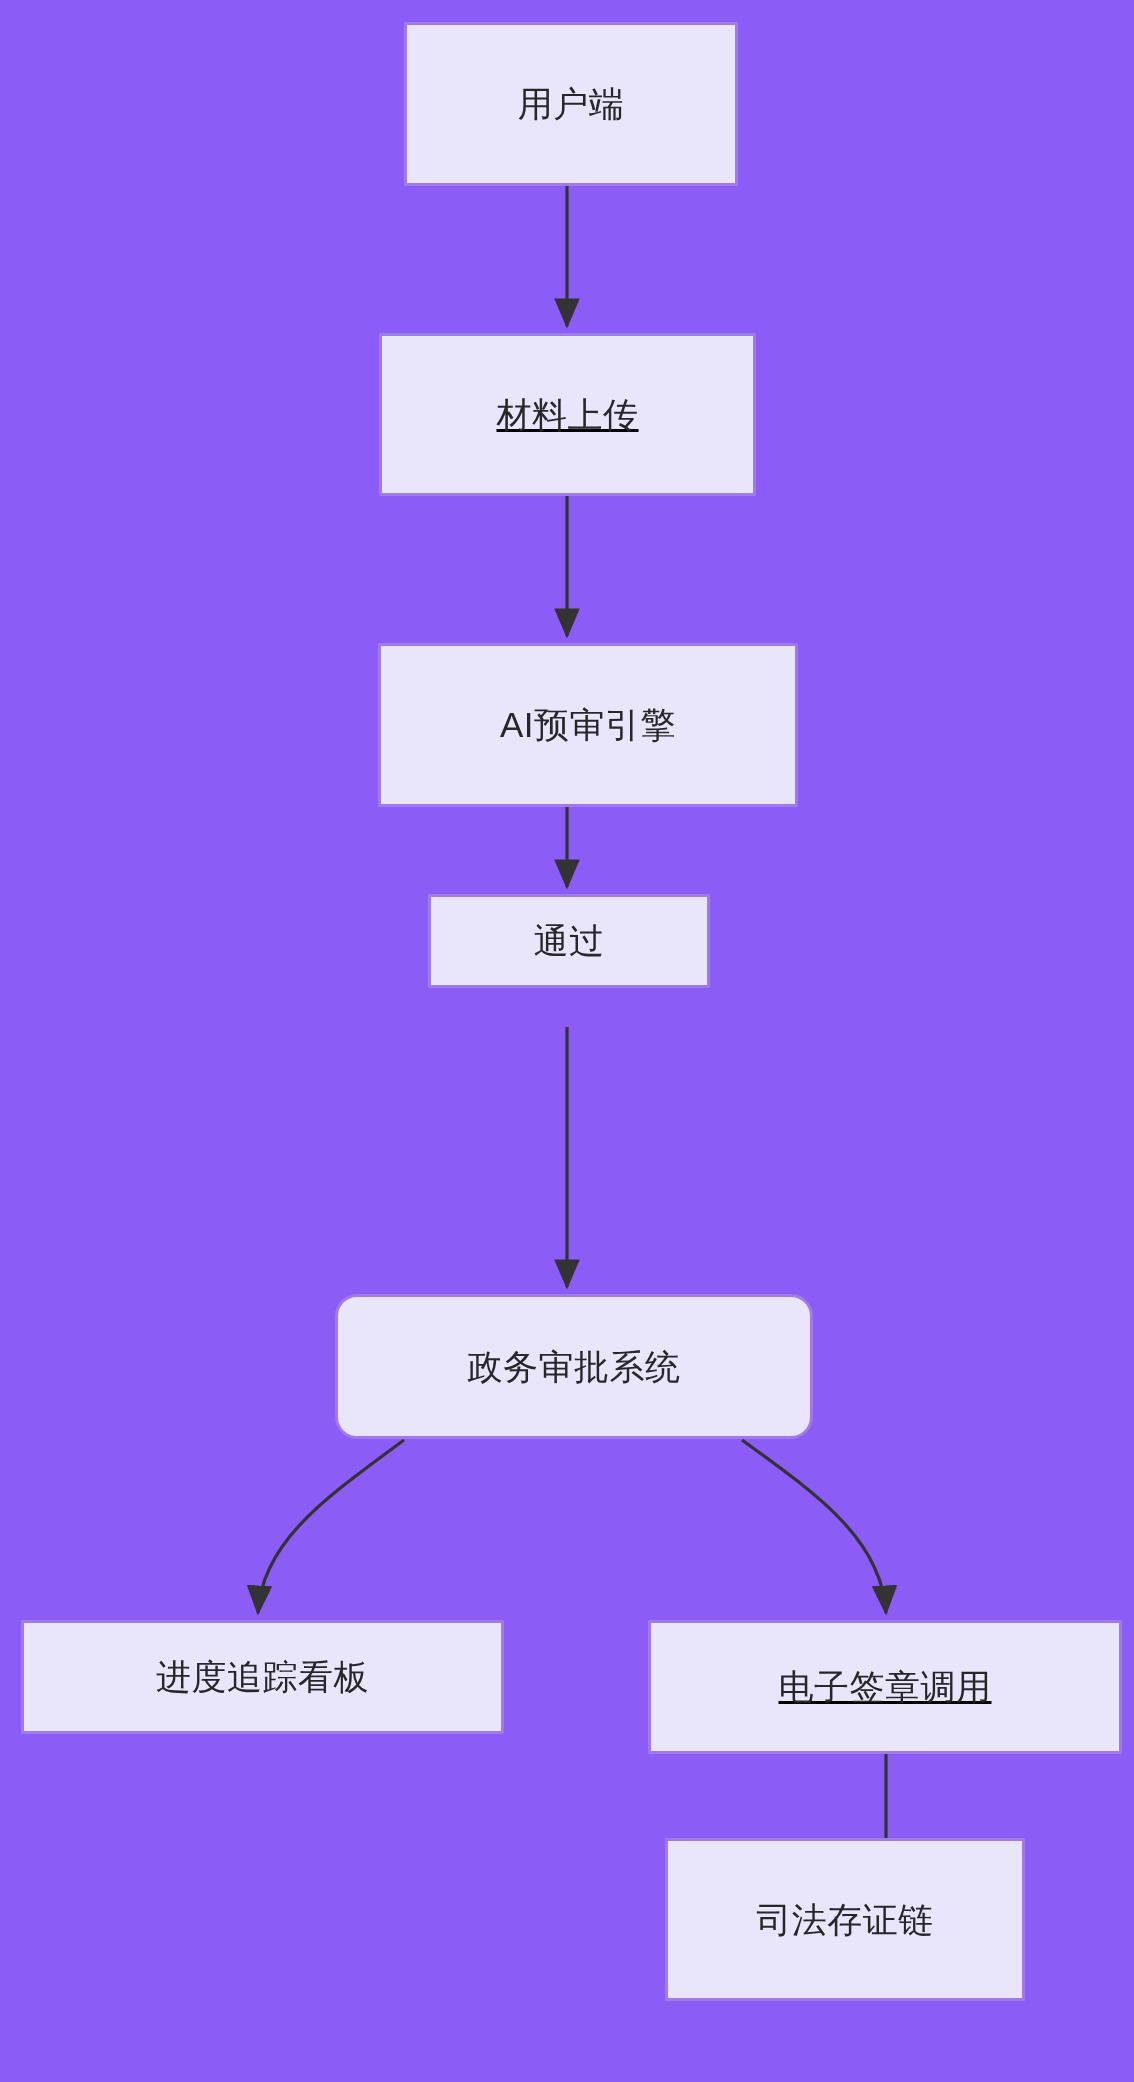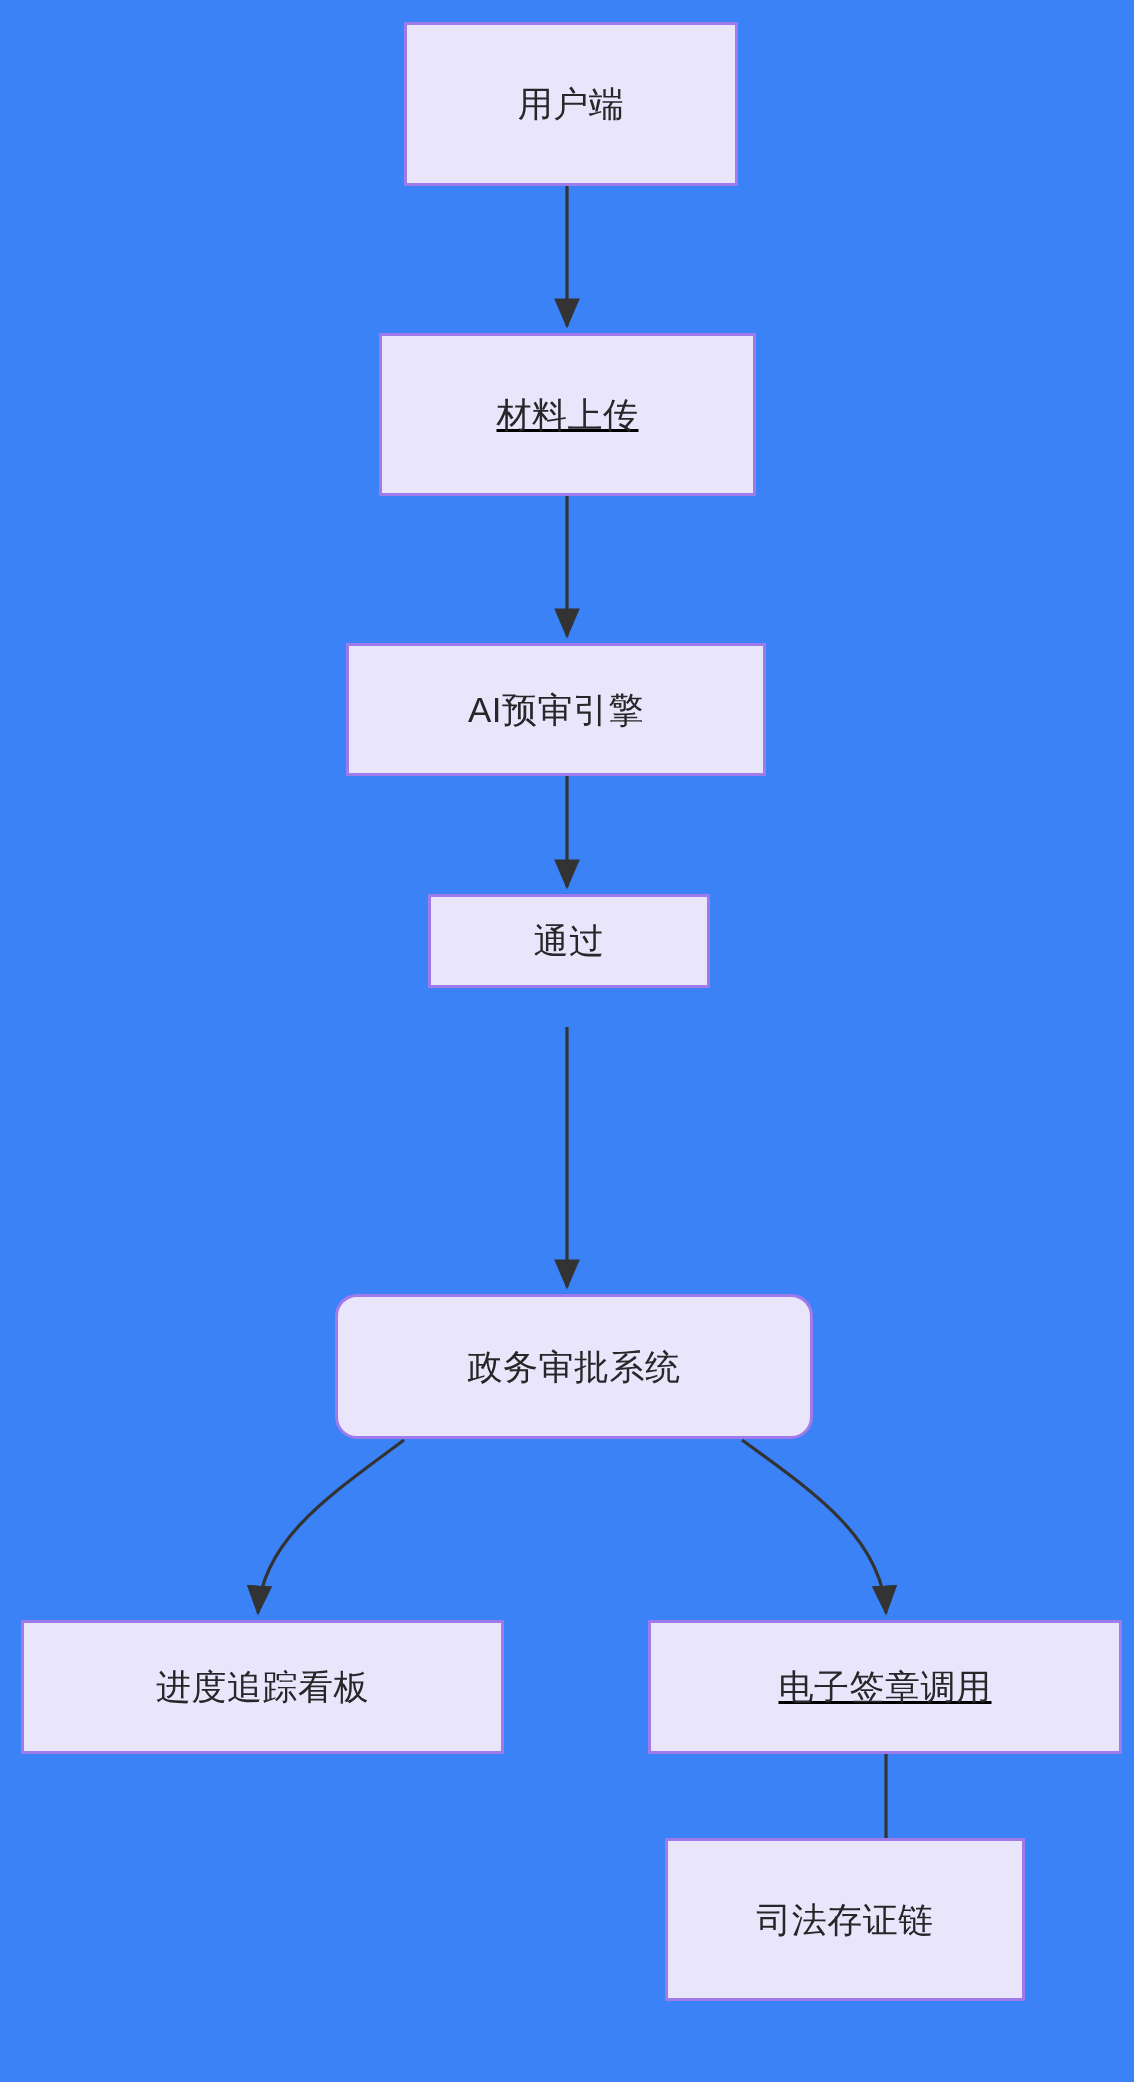--- a/index.html
+++ b/index.html
@@ -7,21 +7,21 @@
     padding: 0;
     background: #ffffff;
   }
   body {
     font-family: "Liberation Sans", "DejaVu Sans", sans-serif;
   }
   #canvas {
     position: relative;
     width: 1134px;
     height: 2082px;
-    background: #3b82f6;
+    background: #8b5cf6;
     overflow: hidden;
   }
   #edge-layer {
     position: absolute;
     left: 0;
     top: 0;
     width: 1134px;
     height: 2082px;
     pointer-events: none;
   }
@@ -40,24 +40,24 @@
     font-size: 35px;
     line-height: 1.2;
     color: #27272a;
     letter-spacing: 0.5px;
     white-space: nowrap;
     font-weight: 400;
   }
   
   #node-client        { left: 404px; top: 22px;   width: 334px; height: 164px; }
   #node-upload        { left: 379px; top: 333px;  width: 377px; height: 163px; text-decoration: underline; }
-  #node-ai            { left: 346px; top: 643px;  width: 420px; height: 133px; }
+  #node-ai            { left: 378px; top: 643px;  width: 420px; height: 164px; }
   #node-pass          { left: 428px; top: 894px;  width: 282px; height: 94px; }
   #node-approval      { left: 335px; top: 1294px; width: 478px; height: 145px; border-radius: 22px; }
-  #node-progress      { left: 21px;  top: 1620px; width: 483px; height: 134px; }
+  #node-progress      { left: 21px;  top: 1620px; width: 483px; height: 114px; }
   #node-seal          { left: 648px; top: 1620px; width: 474px; height: 134px; text-decoration: underline; }
   #node-chain         { left: 665px; top: 1838px; width: 360px; height: 163px; }
 </style>
 </head>
 <body>
 
 <div id="canvas">
 
   <svg id="edge-layer" viewBox="0 0 1134 2082" width="1134" height="2082" xmlns="http://www.w3.org/2000/svg">
     <defs>

